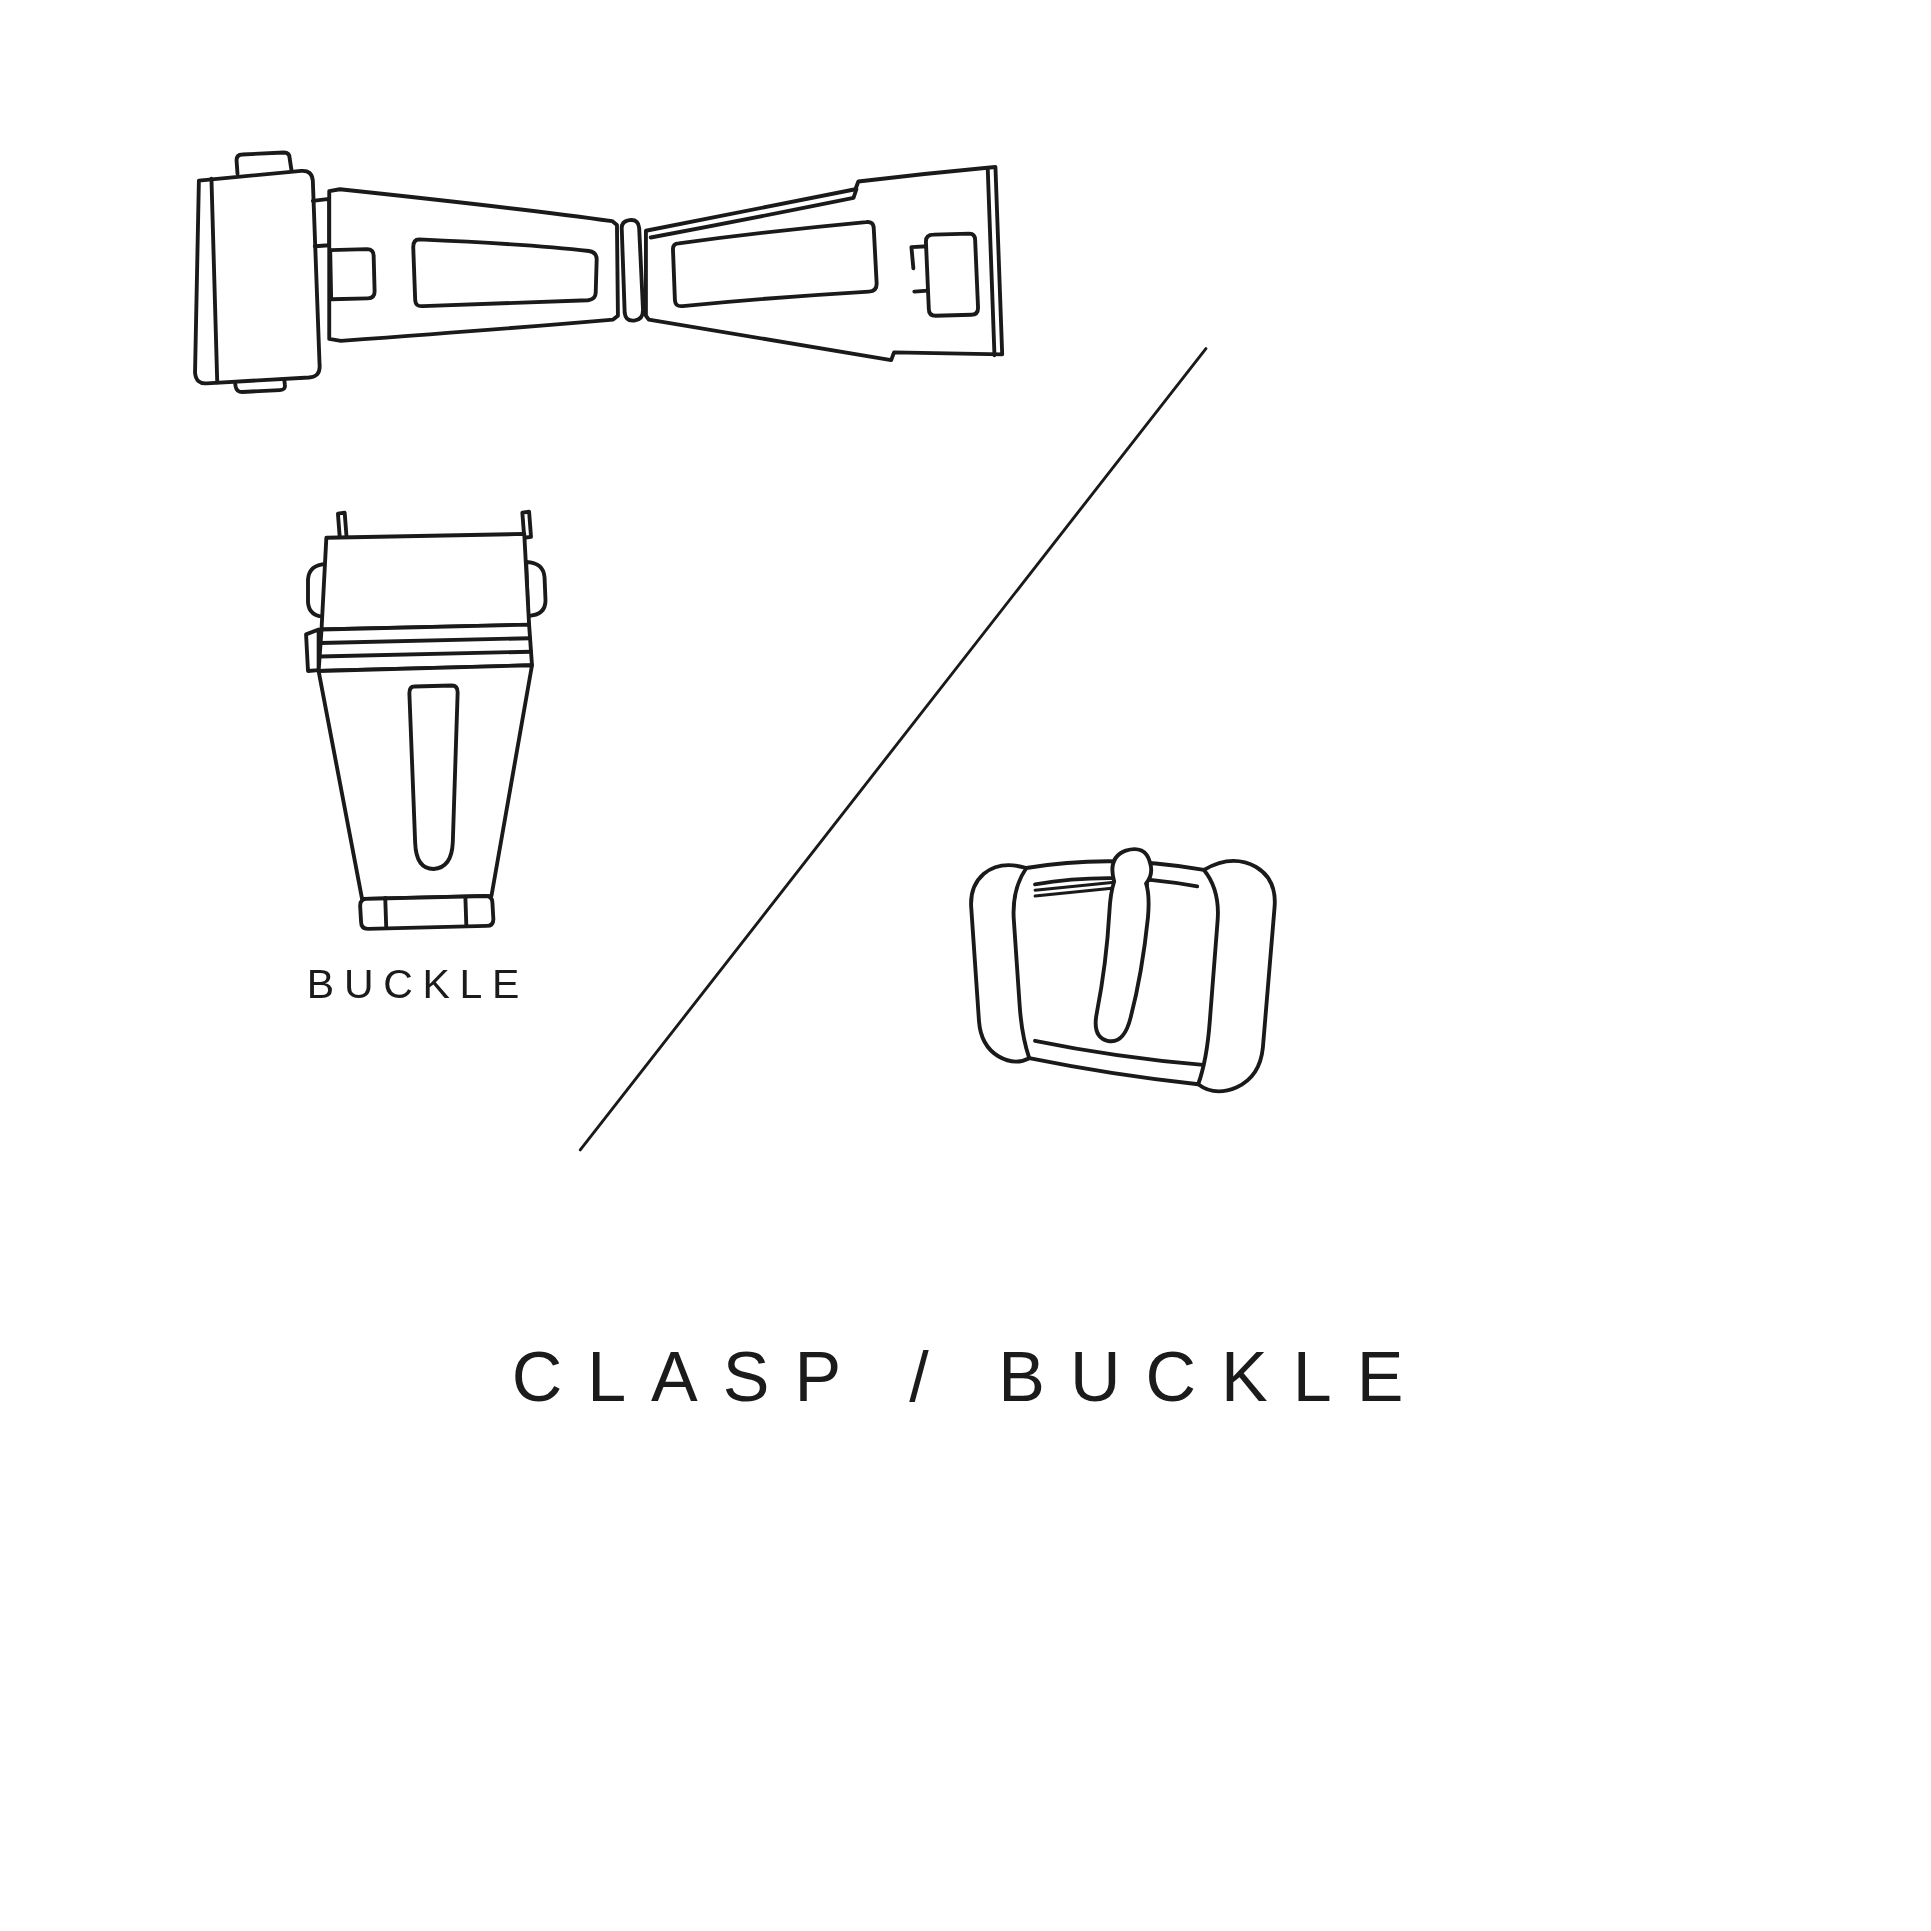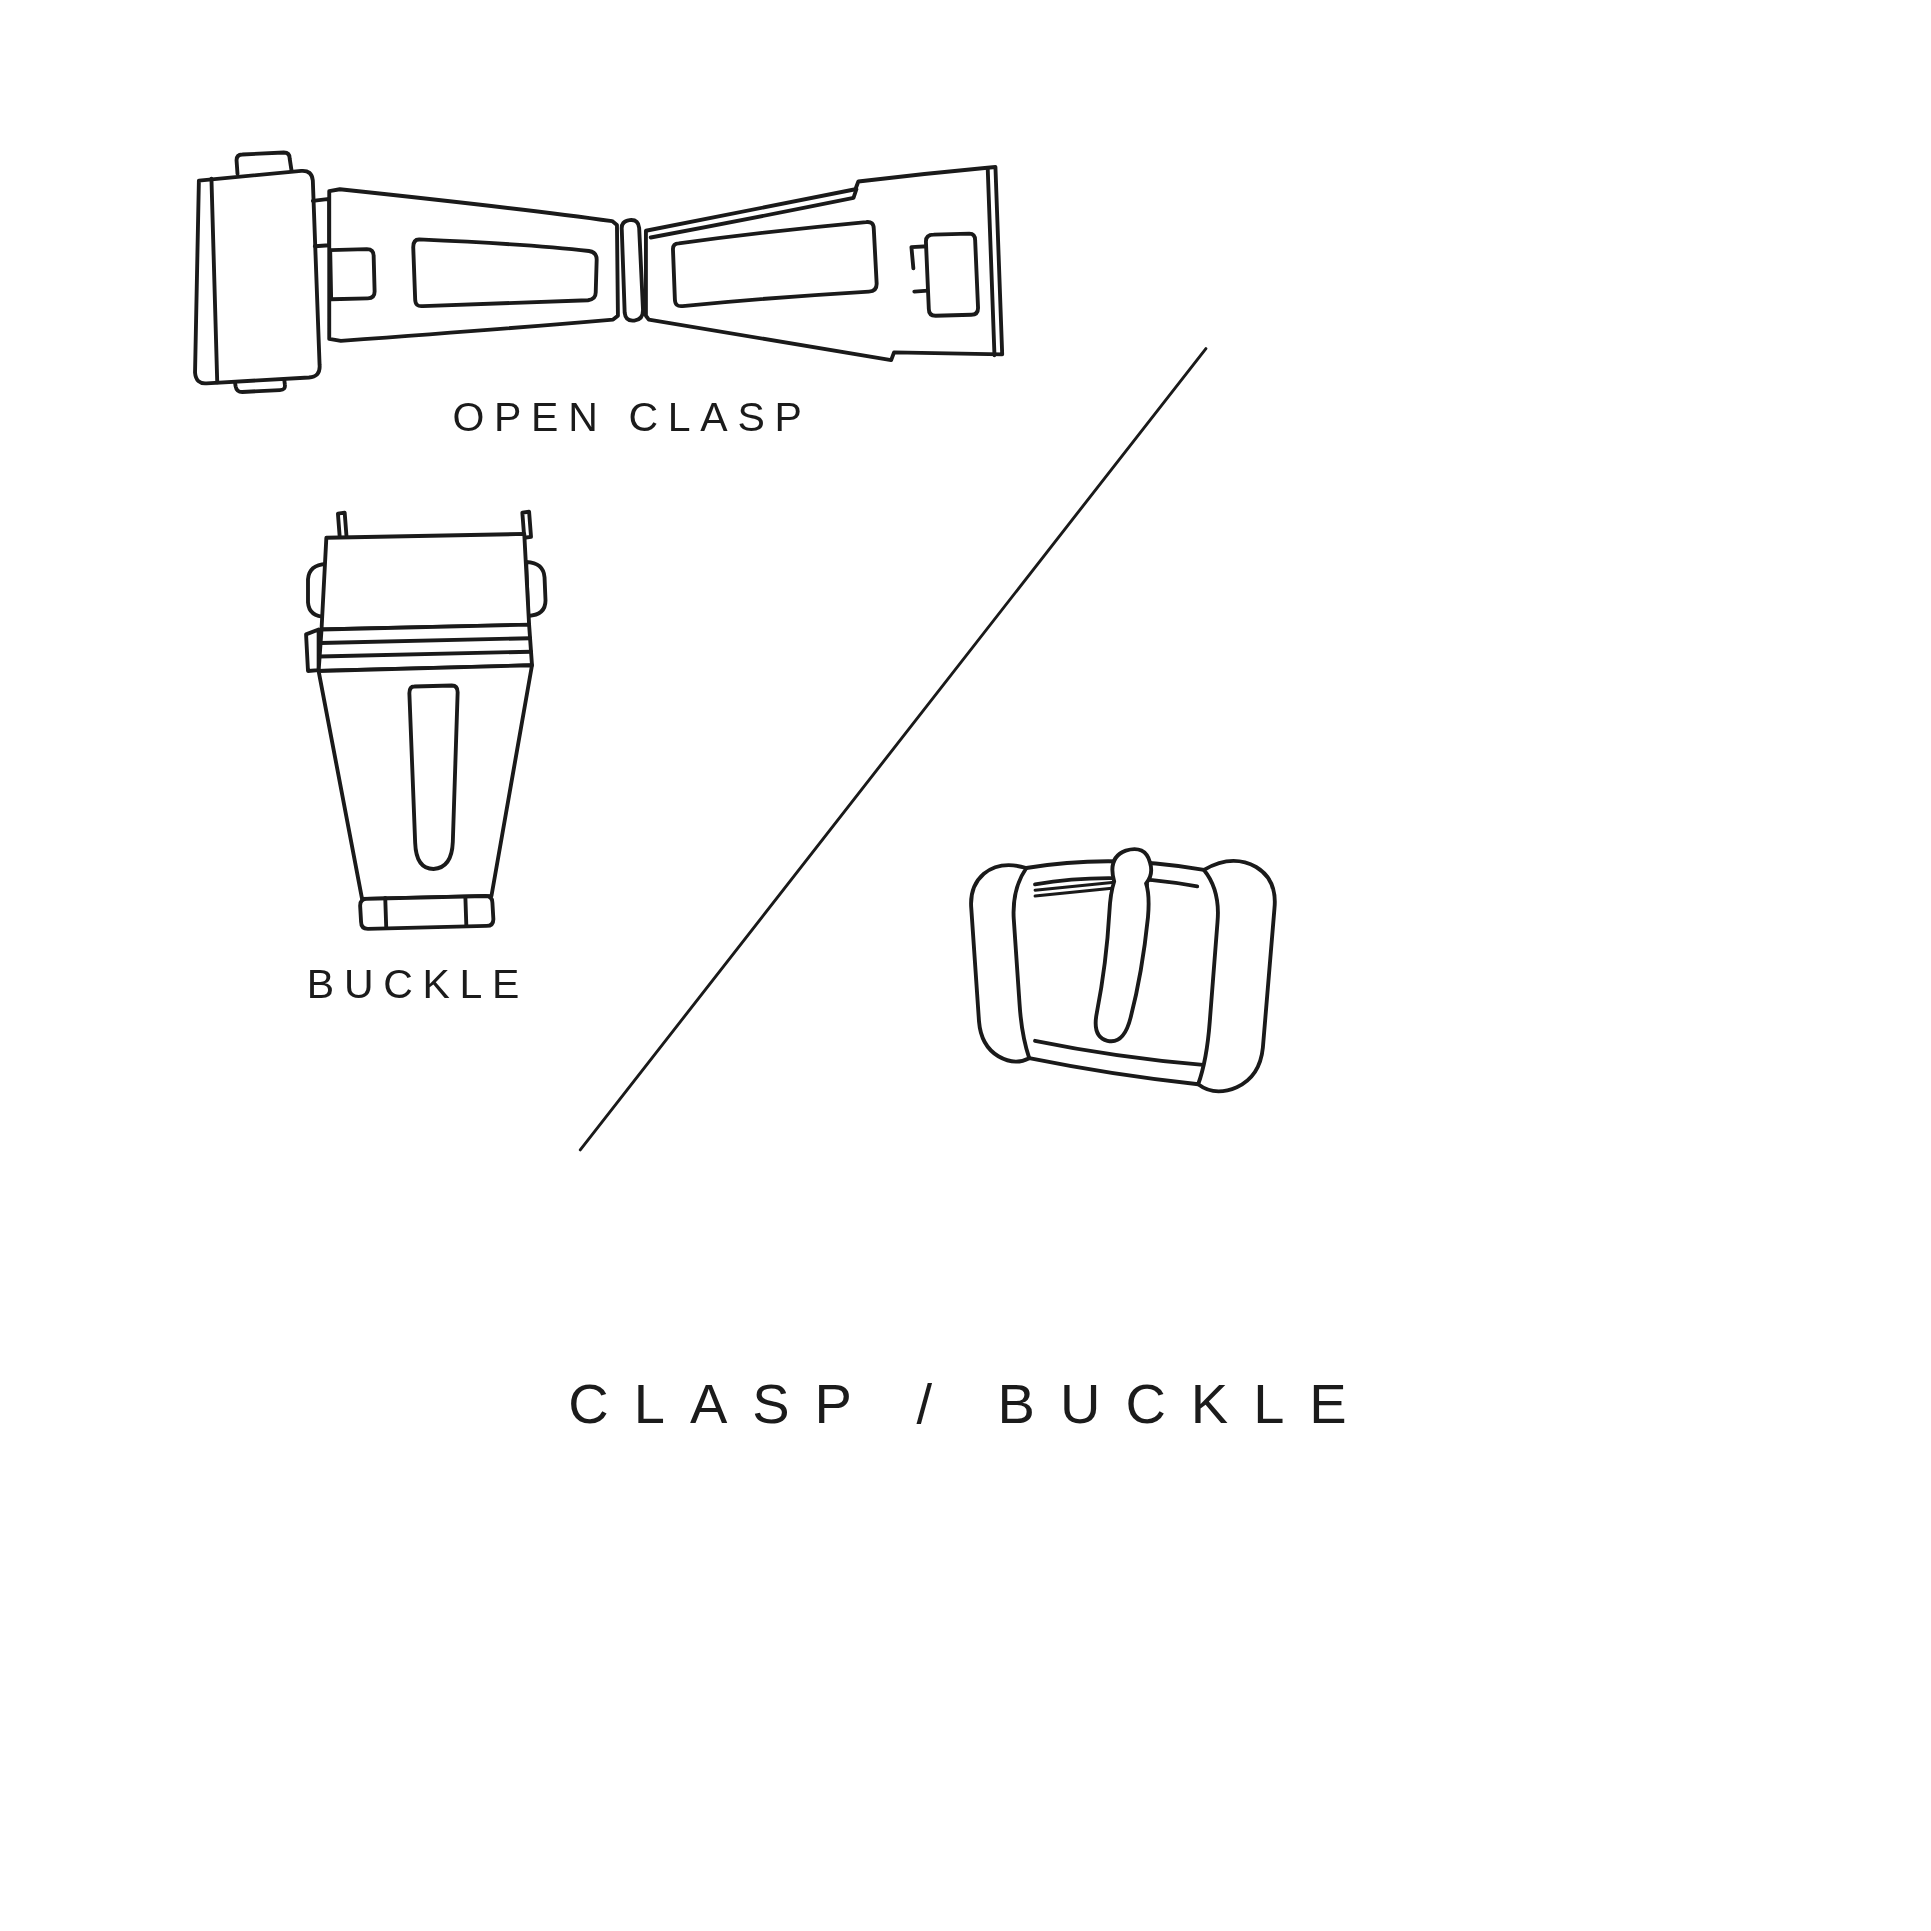--- a/index.html
+++ b/index.html
@@ -33,23 +33,22 @@
     transform:translateX(-50%);
     white-space:nowrap;
     font-weight:300;
     color:var(--text);
   }
   .caption{
     font-size:41px;
     letter-spacing:9.7px;
   }
   .title{
-    font-size:56px;
+    font-size:70px;
     letter-spacing:25px;
-    margin-top:34px;
   }
 </style>
 </head>
 <body>
 
 <div class="canvas">
 
   <svg class="art" viewBox="0 0 2000 2000" aria-hidden="true">
 
     <g>
@@ -103,20 +102,19 @@
       <path class="ln" d="M 1066 1096 Q 1155 1114 1241 1123"></path>
       <path class="ln" d="M 1072 1078 Q 1155 1095 1246 1103"></path>
 
       <path class="ln thin" d="M 1072 922 L 1162 913 M 1072 928 L 1162 919"></path>
       <circle class="fw" cx="1178" cy="916" r="10"></circle>
 
       <path class="fw" d="M 1154 913 Q 1147 888 1166 881 Q 1186 875 1191 893 Q 1195 906 1187 915 Q 1191 927 1189 950 Q 1183 1008 1171 1054 Q 1164 1082 1147 1078 Q 1131 1074 1136 1049 Q 1146 998 1149 945 Q 1150 925 1154 913 Z"></path>
     </g>
   </svg>
 
-  <div class="label caption" style="left:632px; top:394px;">OPEN CLASP</div>
 
   <div class="label caption" style="left:418px; top:961px;">BUCKLE</div>
 
   <div class="label title" style="left:970px; top:1337px;">CLASP / BUCKLE</div>
 
 </div>
 
 
 </body></html>

